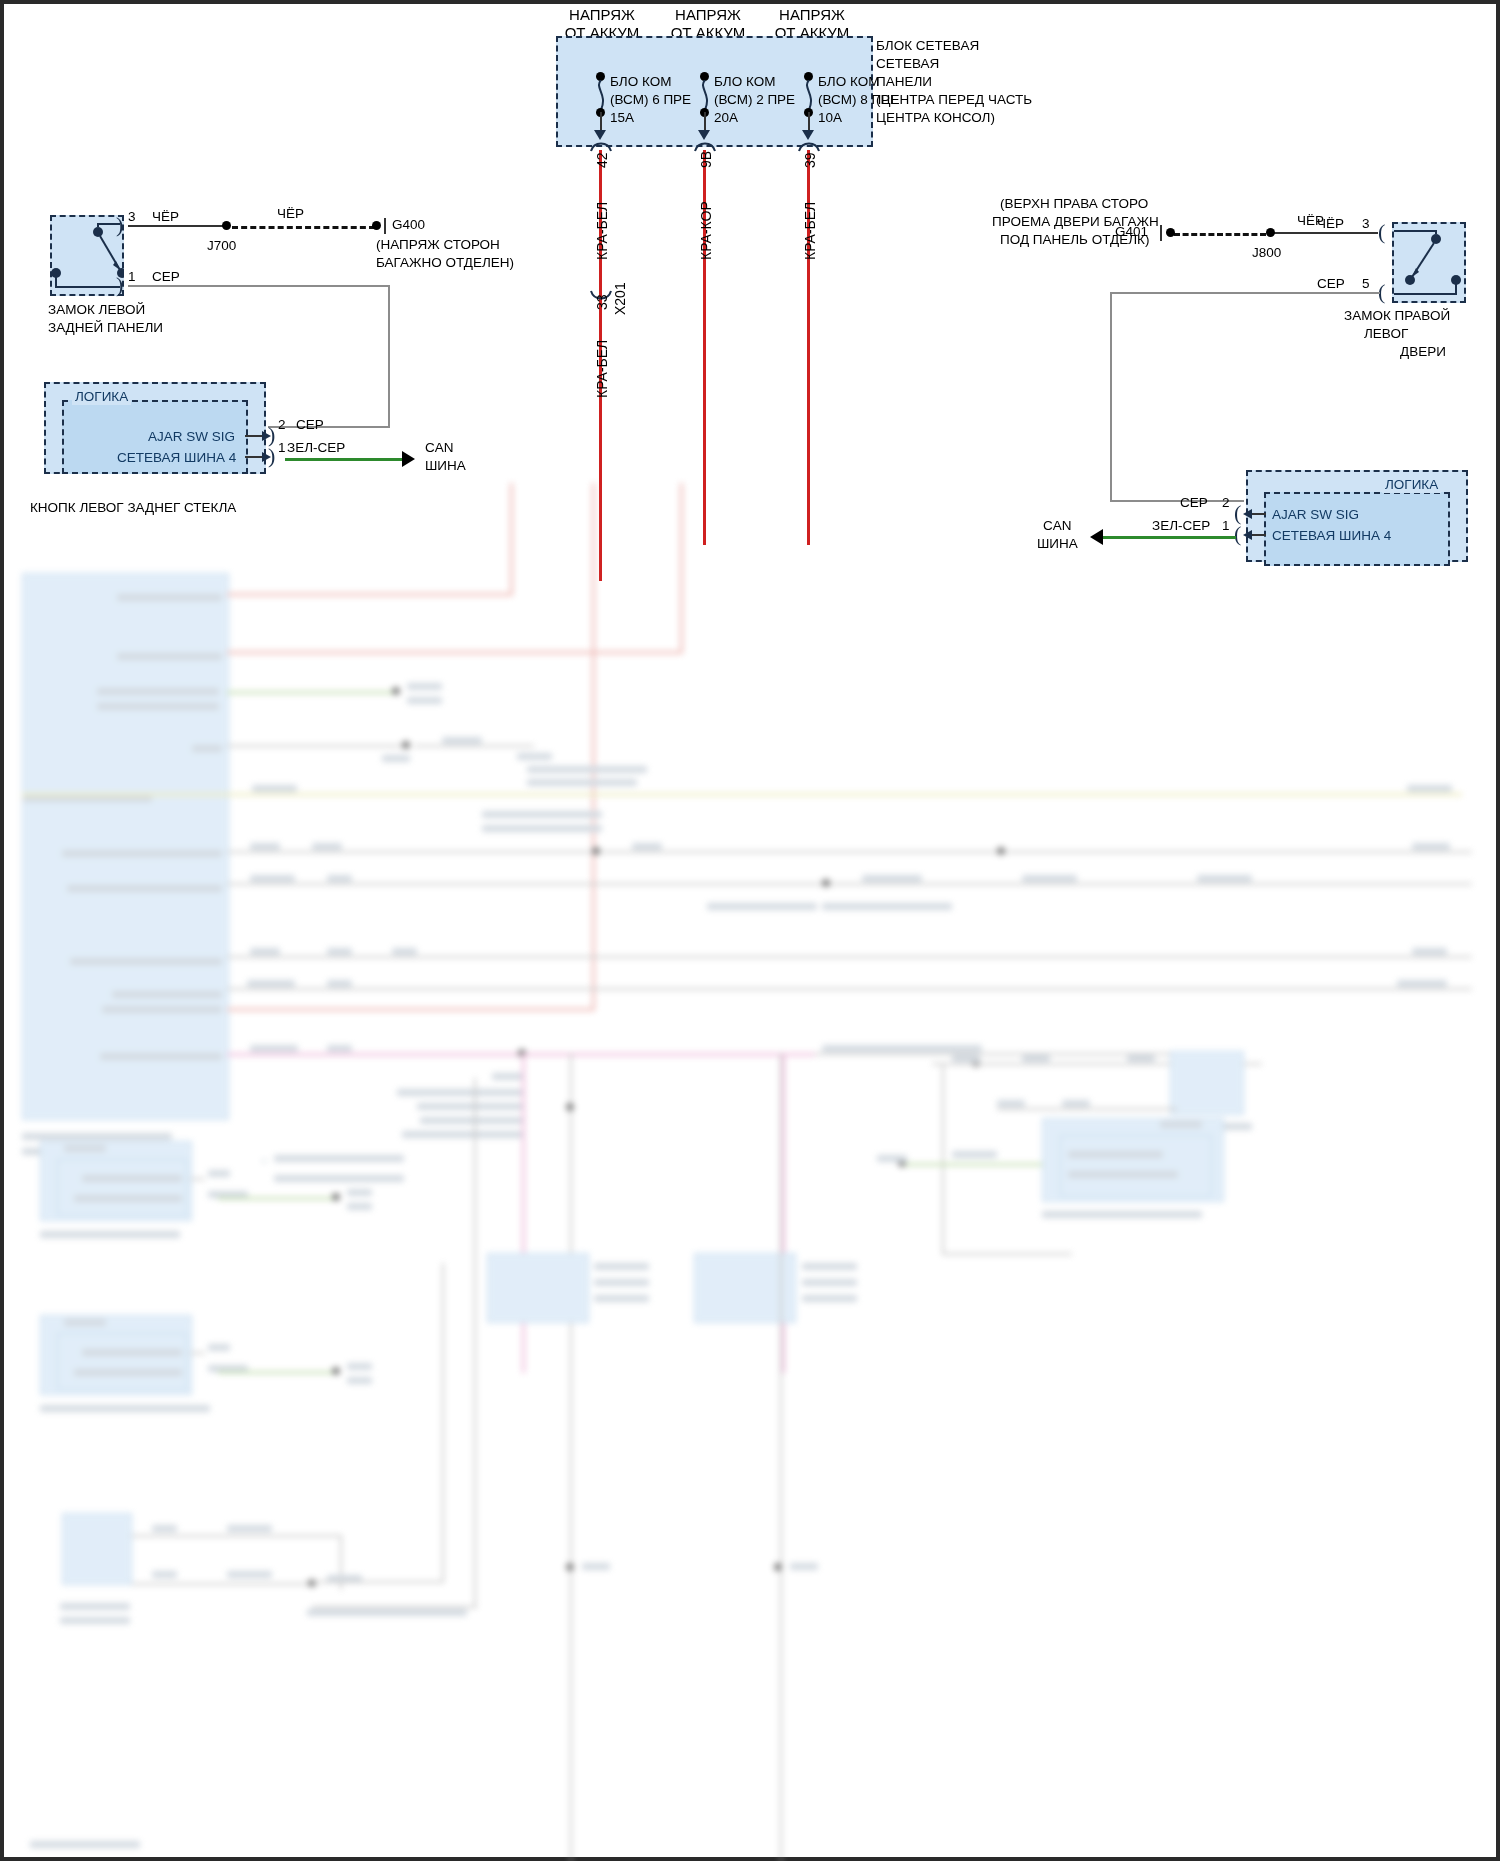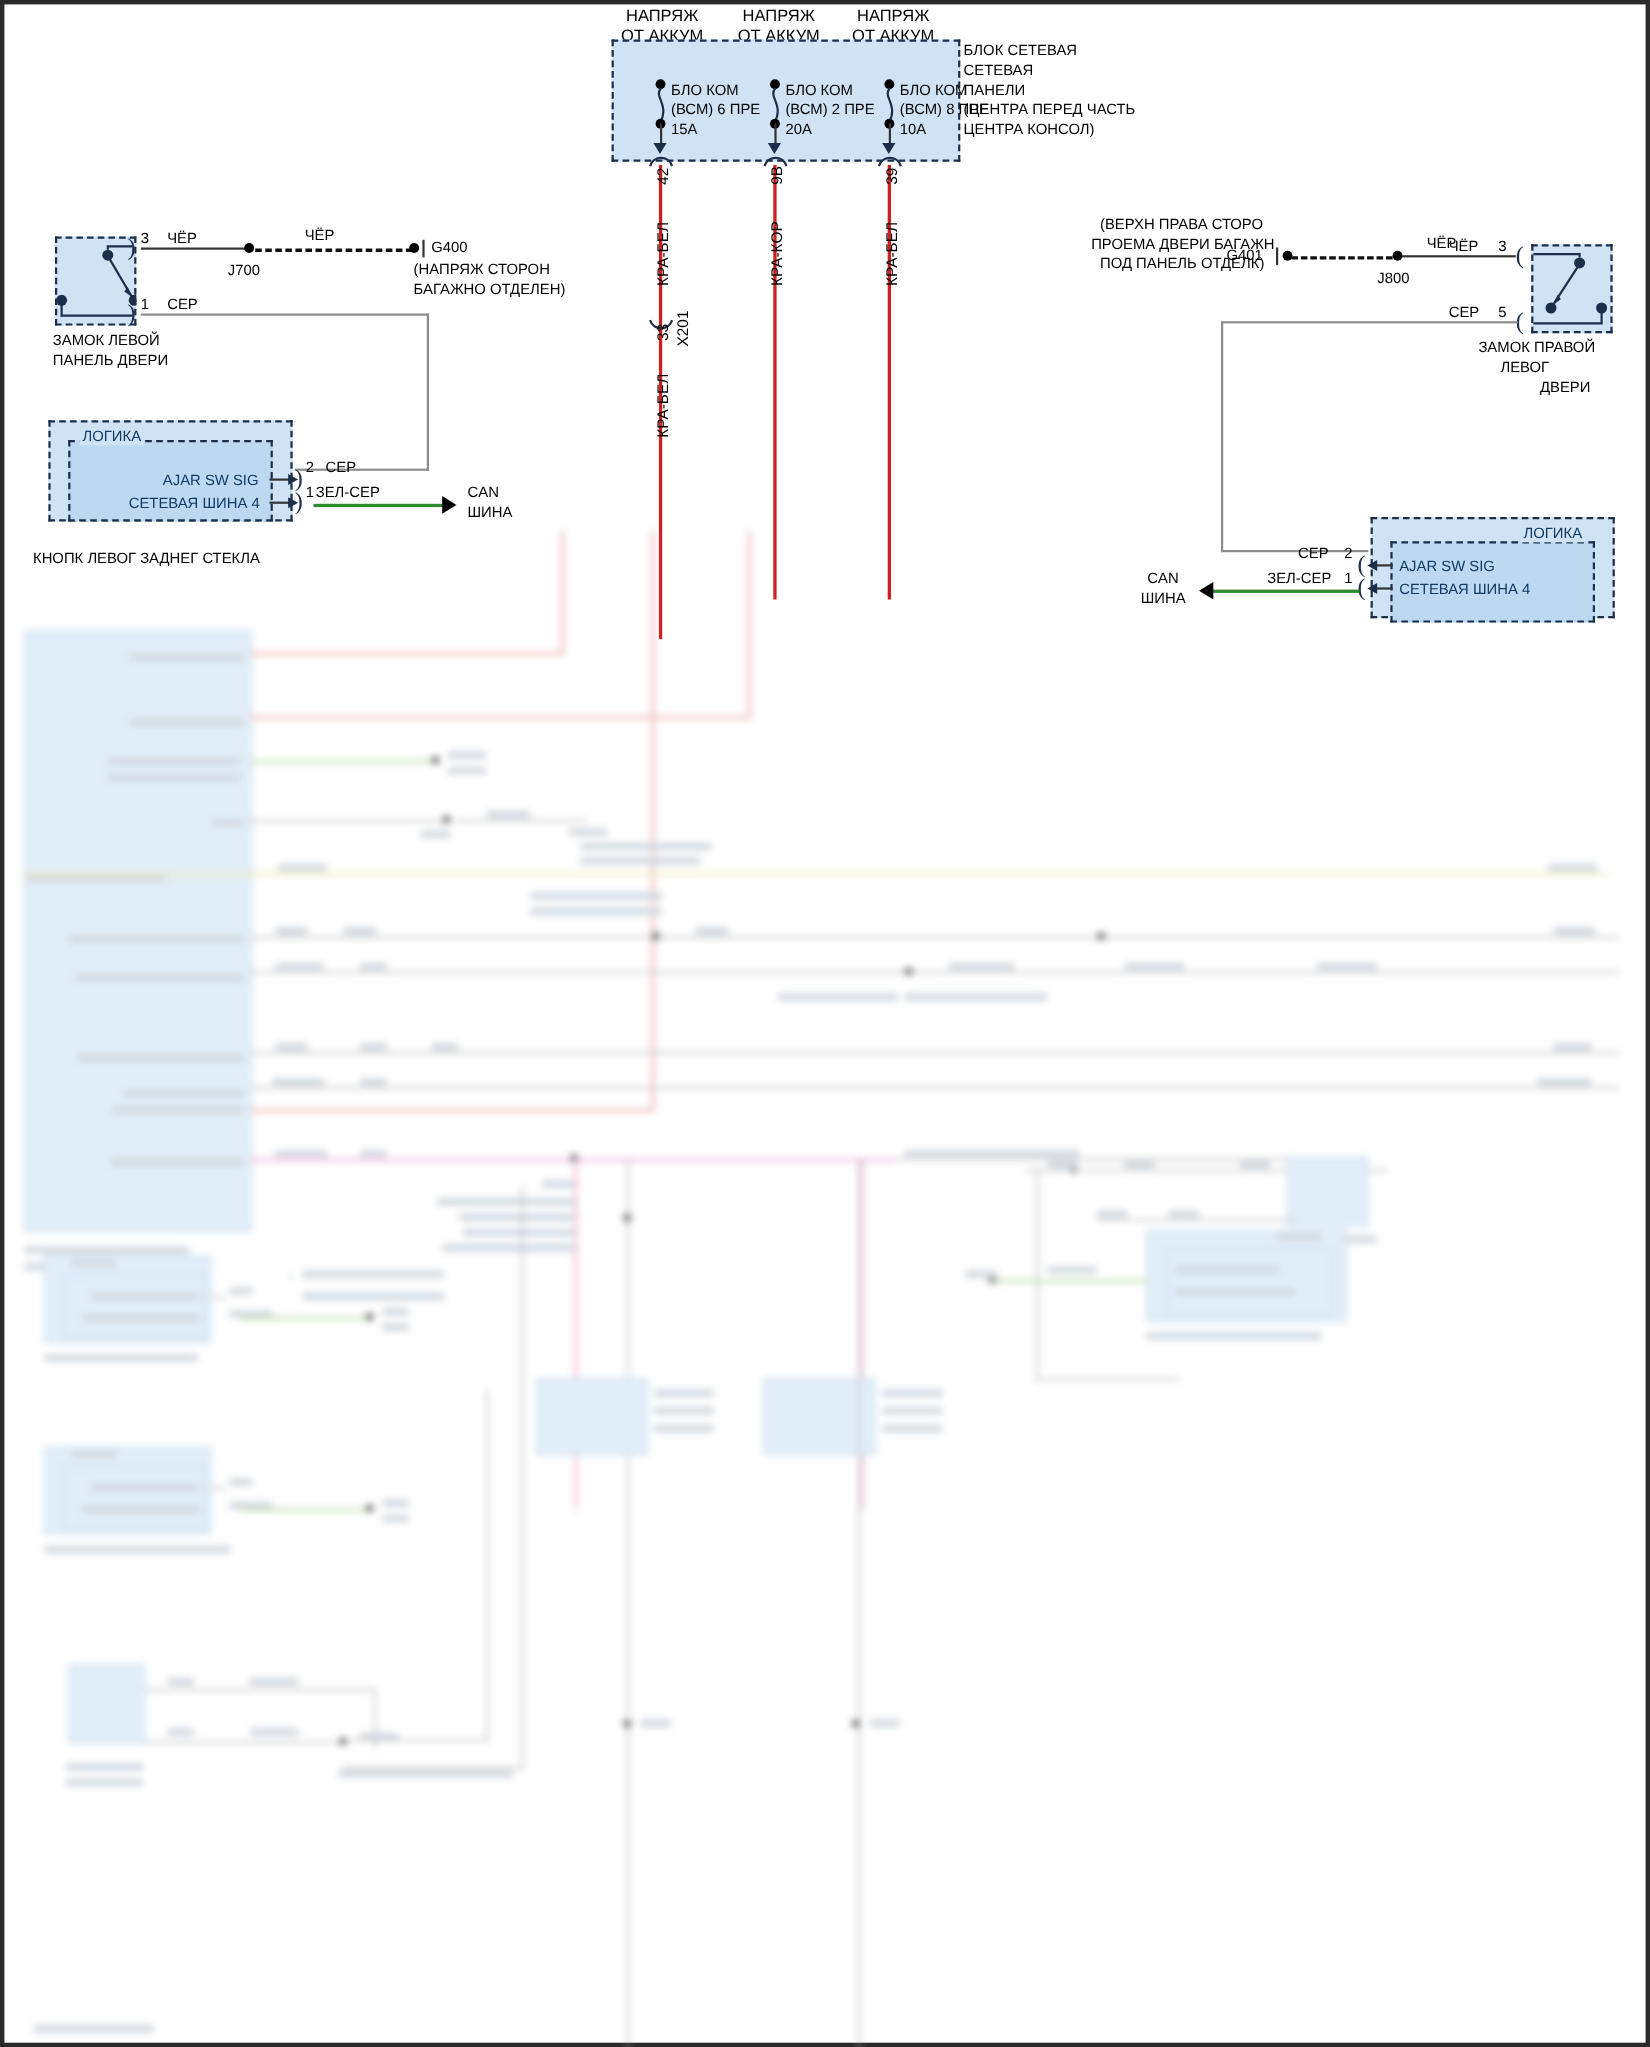--- a/index.html
+++ b/index.html
@@ -165,21 +165,21 @@
     <circle cx="6" cy="58" r="5" fill="#1b2f4a"></circle>
     <path d="M6 58 L 6 72 L 70 72" stroke="#1b2f4a" stroke-width="2" fill="none"></path>
   </svg>
   <div class="pin" style="left:116px;top:212px;">)</div>
   <div class="pin" style="left:116px;top:272px;">)</div>
   <div class="txt sm" style="left:128px;top:209px;">3</div>
   <div class="txt sm" style="left:128px;top:269px;">1</div>
   <div class="txt sm" style="left:152px;top:209px;">ЧЁР</div>
   <div class="txt sm" style="left:152px;top:269px;">СЕР</div>
   <div class="txt sm" style="left:48px;top:302px;">ЗАМОК ЛЕВОЙ</div>
-  <div class="txt sm" style="left:48px;top:320px;">ПАНЕЛЬ ДВЕРИ</div>
+  <div class="txt sm" style="left:48px;top:320px;">ЗАДНЕЙ ПАНЕЛИ</div>
 
   <div class="hline" style="left:128px;top:225px;width:100px;"></div>
   <div class="dot" style="left:222px;top:221px;"></div>
   <div class="dashline" style="left:232px;top:226px;width:143px;"></div>
   <div class="dot" style="left:372px;top:221px;"></div>
   <div class="vline" style="left:384px;top:218px;height:16px;"></div>
   <div class="txt sm" style="left:207px;top:238px;">J700</div>
   <div class="txt sm" style="left:277px;top:206px;">ЧЁР</div>
   <div class="txt sm" style="left:392px;top:217px;">G400</div>
   <div class="txt sm" style="left:376px;top:237px;">(НАПРЯЖ СТОРОН</div>

